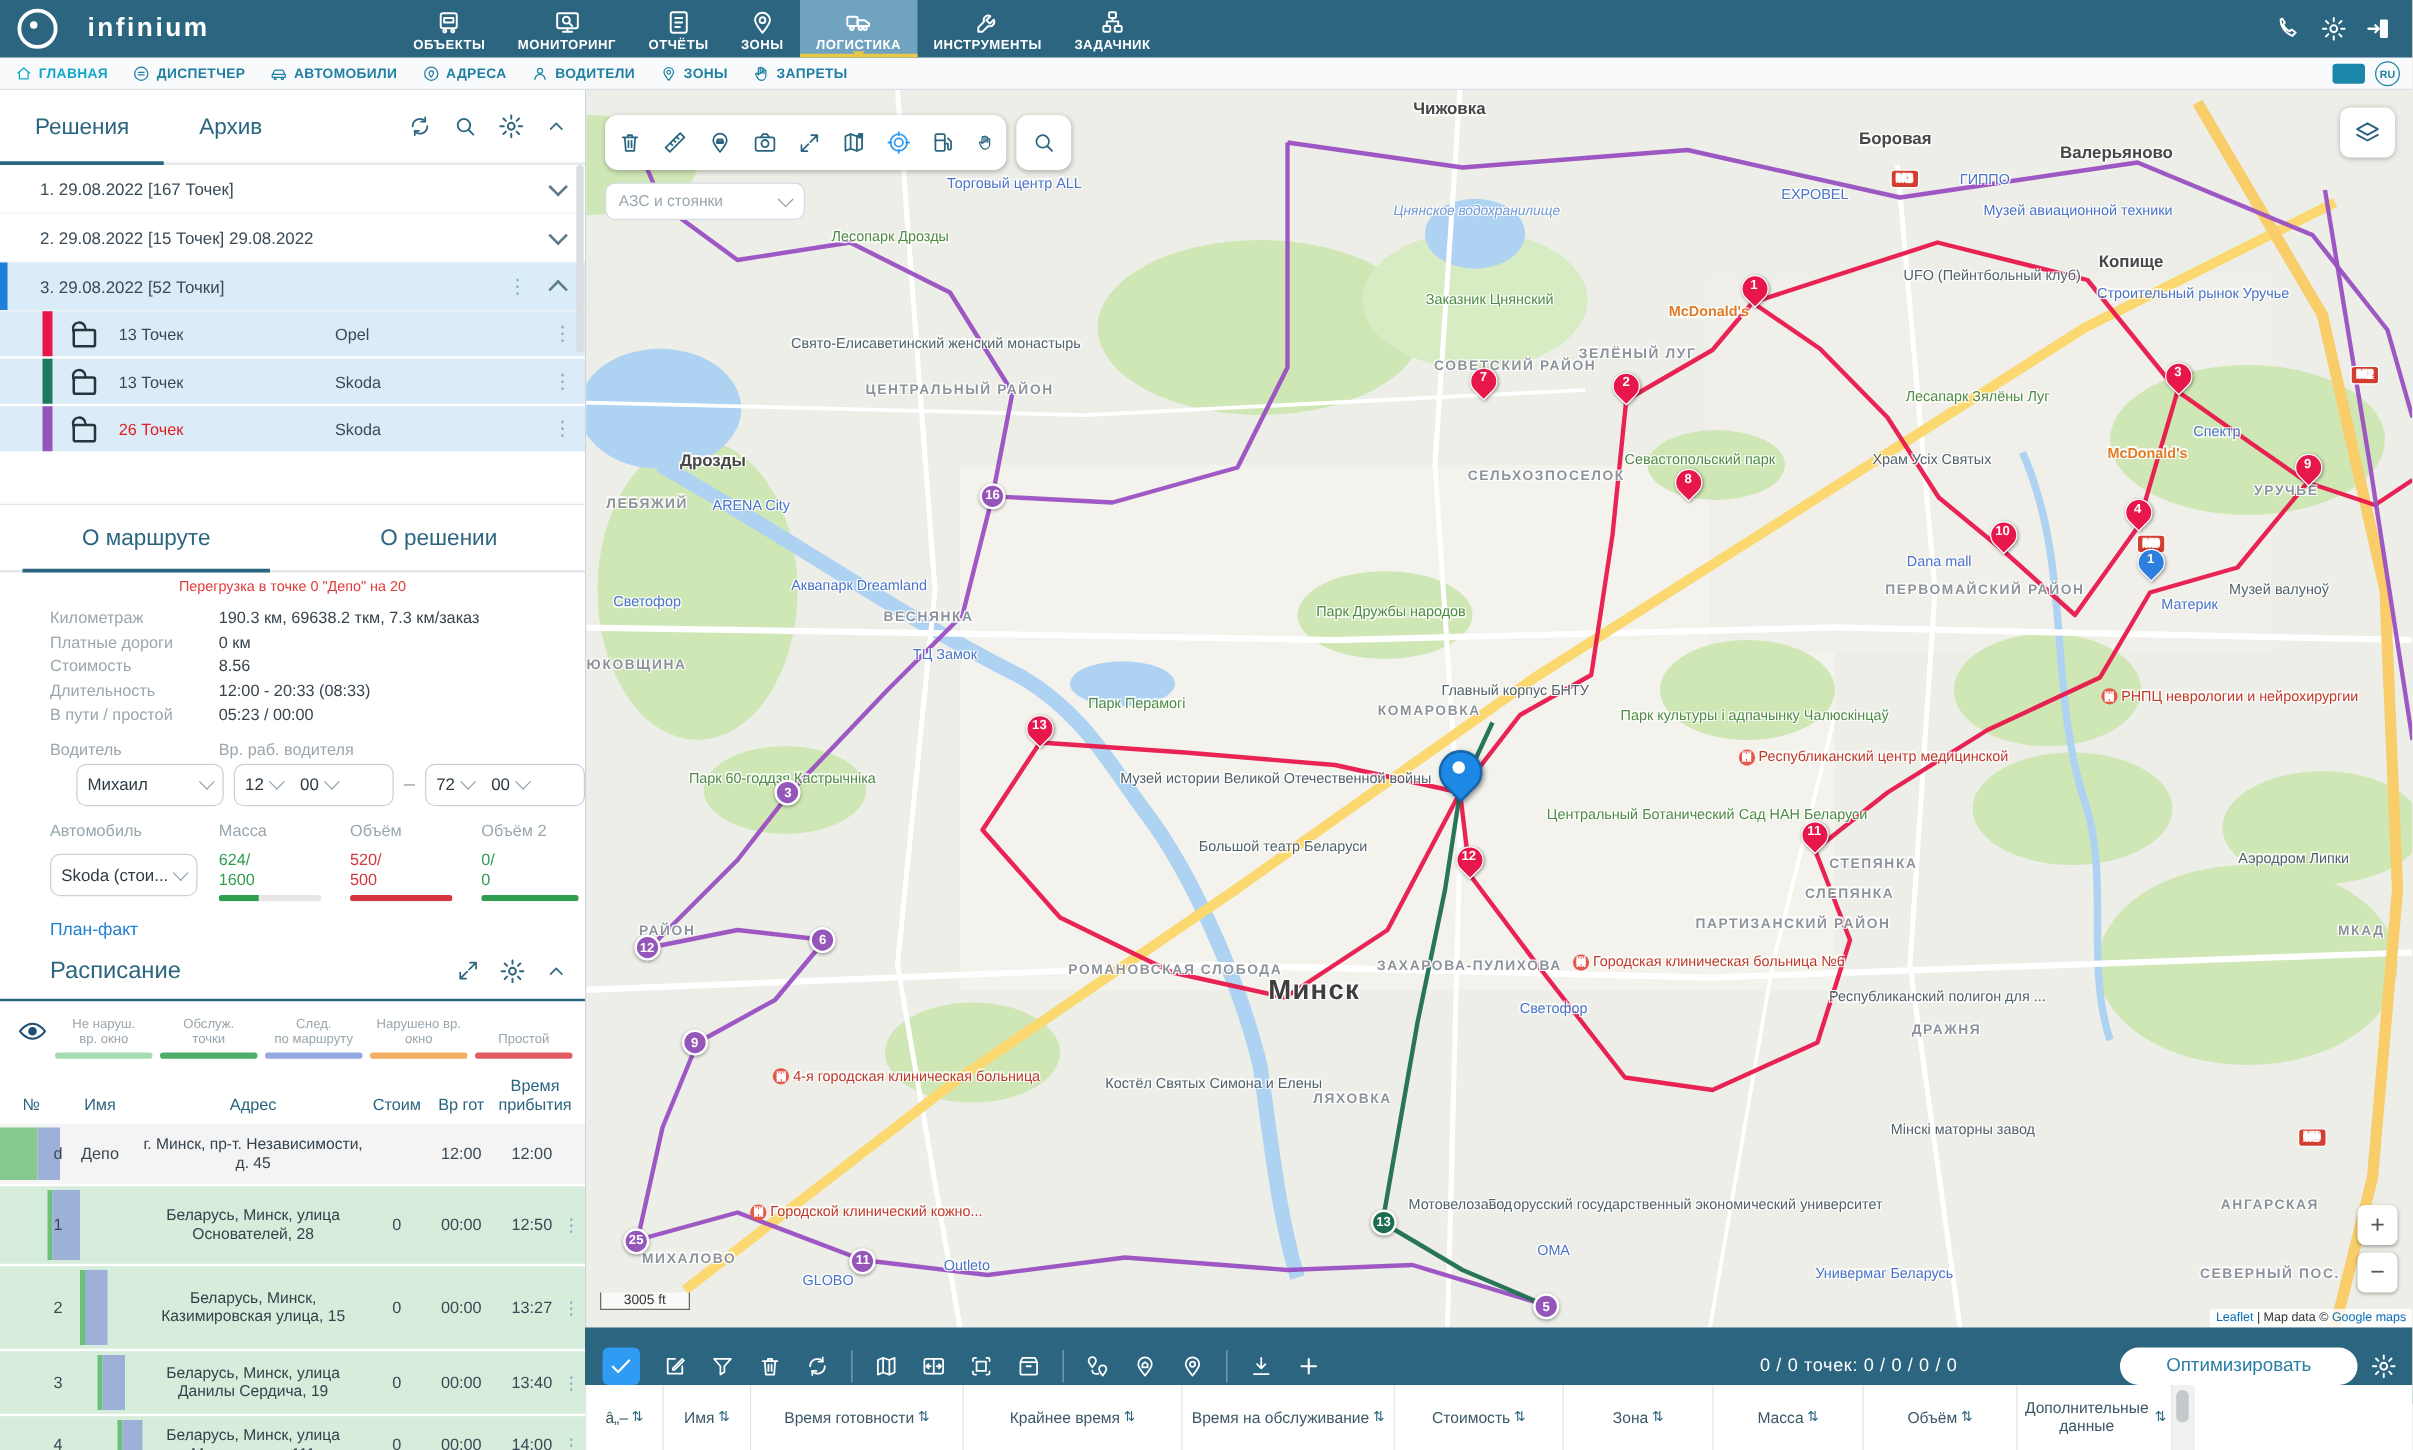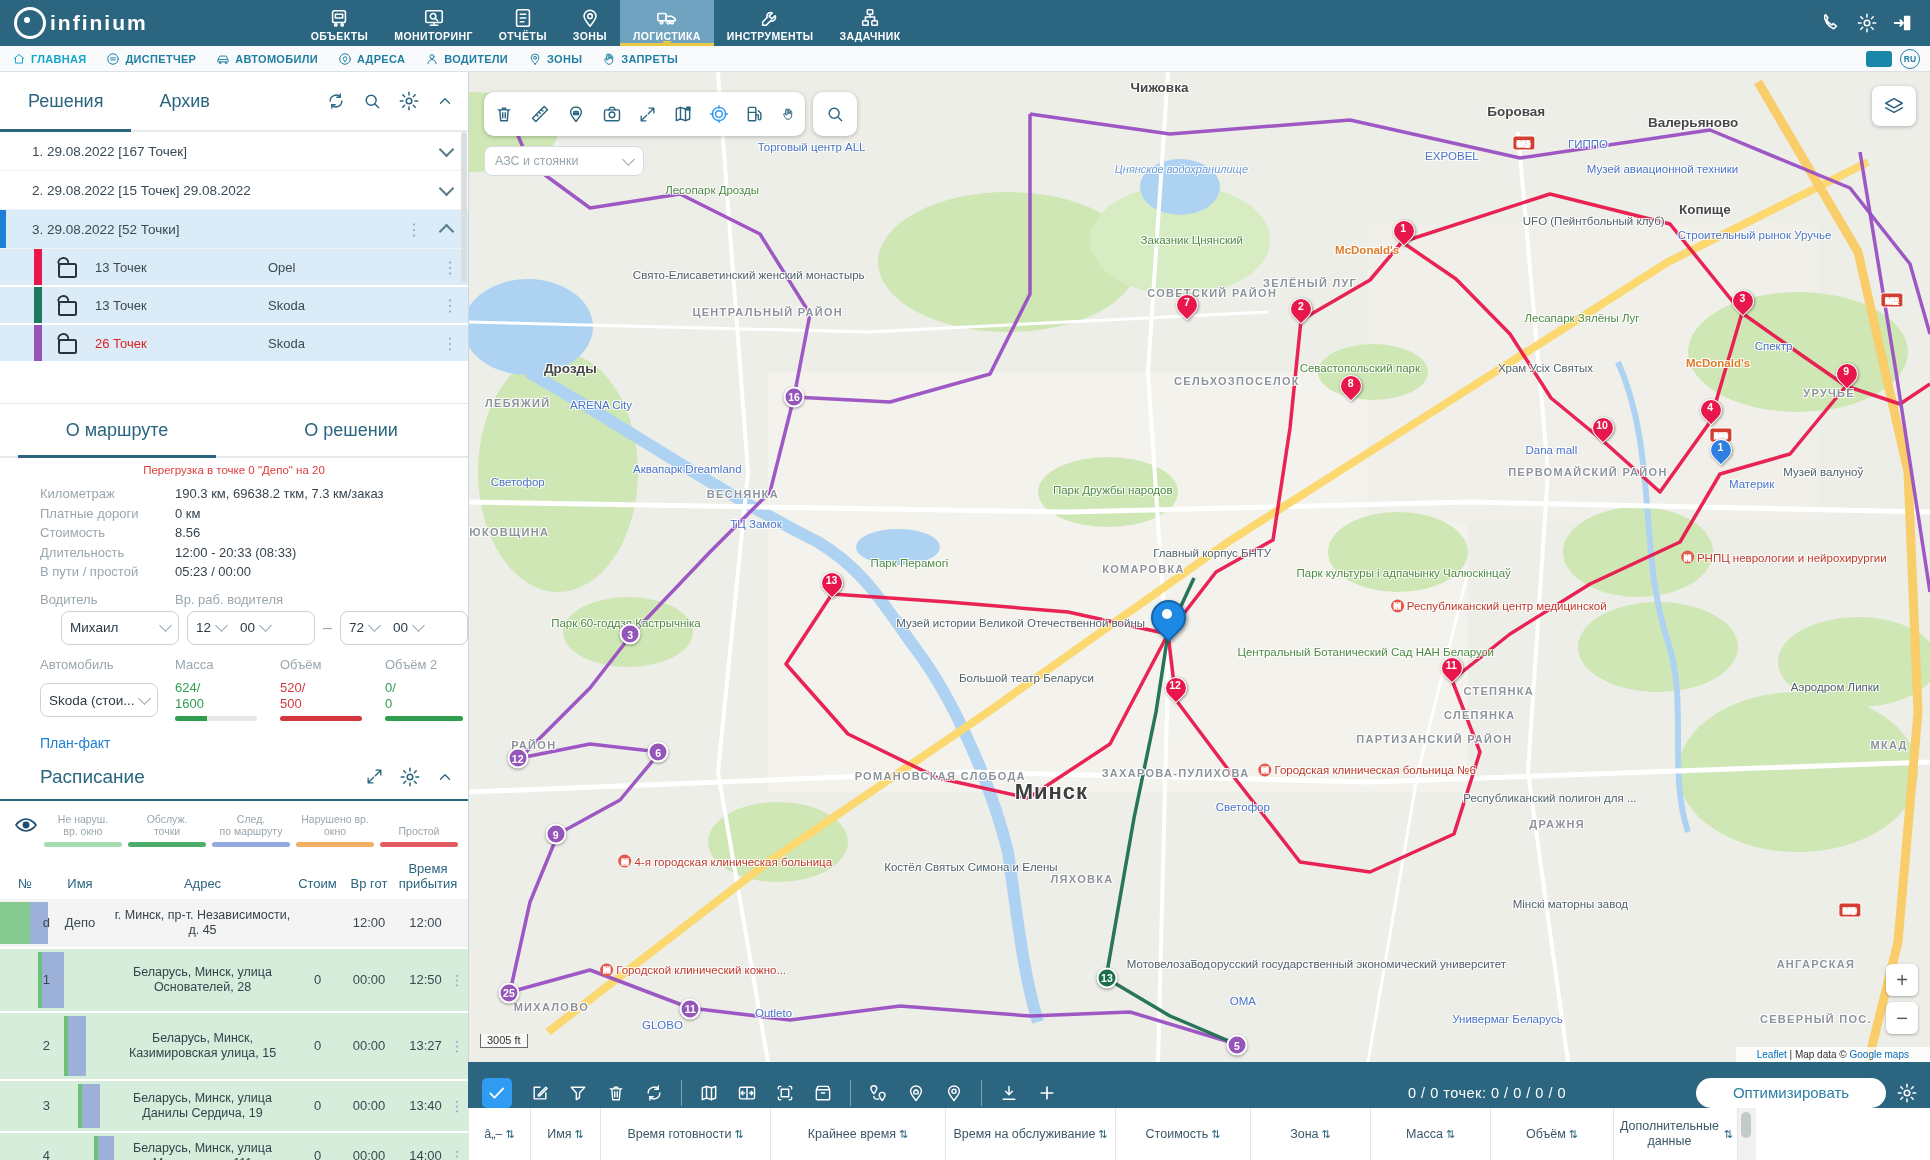--- a/index.html
+++ b/index.html
@@ -2,21 +2,21 @@
 <html><head>
 <meta charset="utf-8">
 <style>
   html,body{margin:0;padding:0}
   body{width:1930px;height:1160px;position:relative;overflow:hidden;
        font-family:"Liberation Sans",sans-serif;background:#edeee8;
        -webkit-font-smoothing:antialiased}
   .ico svg{display:block}
   
   .topbar{position:absolute;left:0;top:0;width:100%;height:46px;background:#2b6580;z-index:30;display:flex;align-items:center}
-  .brand{display:flex;align-items:center;gap:4px;margin-left:14px;color:#fff}
+  .brand{display:flex;align-items:center;gap:24px;margin-left:14px;color:#fff}
   .brand-mark{width:26px;height:26px;border:3px solid #fff;border-radius:50%;position:relative}
   .brand-mark:after{content:"";position:absolute;left:7px;top:7px;width:6px;height:6px;background:#fff;border-radius:50%}
   .brand-name{font-size:21px;font-weight:bold;letter-spacing:2px;text-transform:lowercase}
   .navtabs{display:flex;margin-left:150px;height:46px}
   .navtab{display:flex;flex-direction:column;align-items:center;justify-content:flex-end;
           padding:3px 13px 4px;color:#fff;cursor:pointer;position:relative}
   .navtab .ico{color:#fff;margin-bottom:1px}
   .navtab .lbl{font-size:10.5px;font-weight:bold;letter-spacing:.4px}
   .navtab.active{background:#6fa3bf}
   .navtab.active:after{content:"";position:absolute;left:0;right:0;bottom:0;height:3px;background:#e9c845}
@@ -136,23 +136,23 @@
       box-shadow:0 1px 4px rgba(0,0,0,.25);display:flex;align-items:center;padding:0 10px;gap:16px;color:#2b6580;z-index:12}
   .map-search{position:absolute;left:345px;top:20px;width:44px;height:44px;background:#fff;border-radius:10px;
       box-shadow:0 1px 4px rgba(0,0,0,.25);display:flex;align-items:center;justify-content:center;color:#2b6580;z-index:12}
   .map-dd{position:absolute;left:16px;top:74px;width:160px;height:30px;background:#fff;border:1px solid #d5dbdf;border-radius:8px;
       display:flex;align-items:center;font-size:12.5px;color:#9aa6ae;padding:0 10px;box-sizing:border-box;z-index:12}
   .layers-btn{position:absolute;right:14px;top:14px;width:44px;height:40px;background:#fff;border-radius:8px;
       box-shadow:0 1px 4px rgba(0,0,0,.25);display:flex;align-items:center;justify-content:center;color:#2b6580;z-index:12}
   .zoom-btn{position:absolute;right:12px;width:32px;height:32px;background:#fff;border-radius:6px;
       box-shadow:0 1px 3px rgba(0,0,0,.3);font-size:20px;color:#555;display:flex;align-items:center;justify-content:center;z-index:12}
   .scalebar{position:absolute;left:12px;bottom:14px;font-size:11px;color:#333;background:rgba(255,255,255,.65);
-      border:1.5px solid #6b6b6b;border-top:none;padding:0 6px 1px;z-index:12}
+      border:1.5px solid #6b6b6b;border-top:none;padding:0 18px 1px;z-index:12}
   .attrib{position:absolute;right:0;bottom:0;font-size:10px;color:#333;background:rgba(255,255,255,.8);
-      padding:2px 21px;z-index:12}
+      padding:2px 5px;z-index:12}
   .attrib .lnk{color:#0a6ebd}
   
   .bottombar{position:absolute;left:468px;top:1062px;width:1462px;height:61px;background:#2b6580;z-index:25;
       display:flex;align-items:center;color:#fff}
   .bb-ico{margin:0 9px;color:#fff;cursor:pointer}
   .bb-ico.on{background:#2f9bf2;border-radius:5px;padding:5px;margin-left:14px}
   .bb-sep{width:1px;height:26px;background:rgba(255,255,255,.4);margin:0 8px}
   .bb-count{margin-left:auto;font-size:14.5px;letter-spacing:.5px}
   .bb-opt{margin-left:130px;background:#fff;color:#2b7fa6;font-size:15px;border-radius:17px;
       height:30px;display:flex;align-items:center;justify-content:center;width:190px;cursor:pointer}

